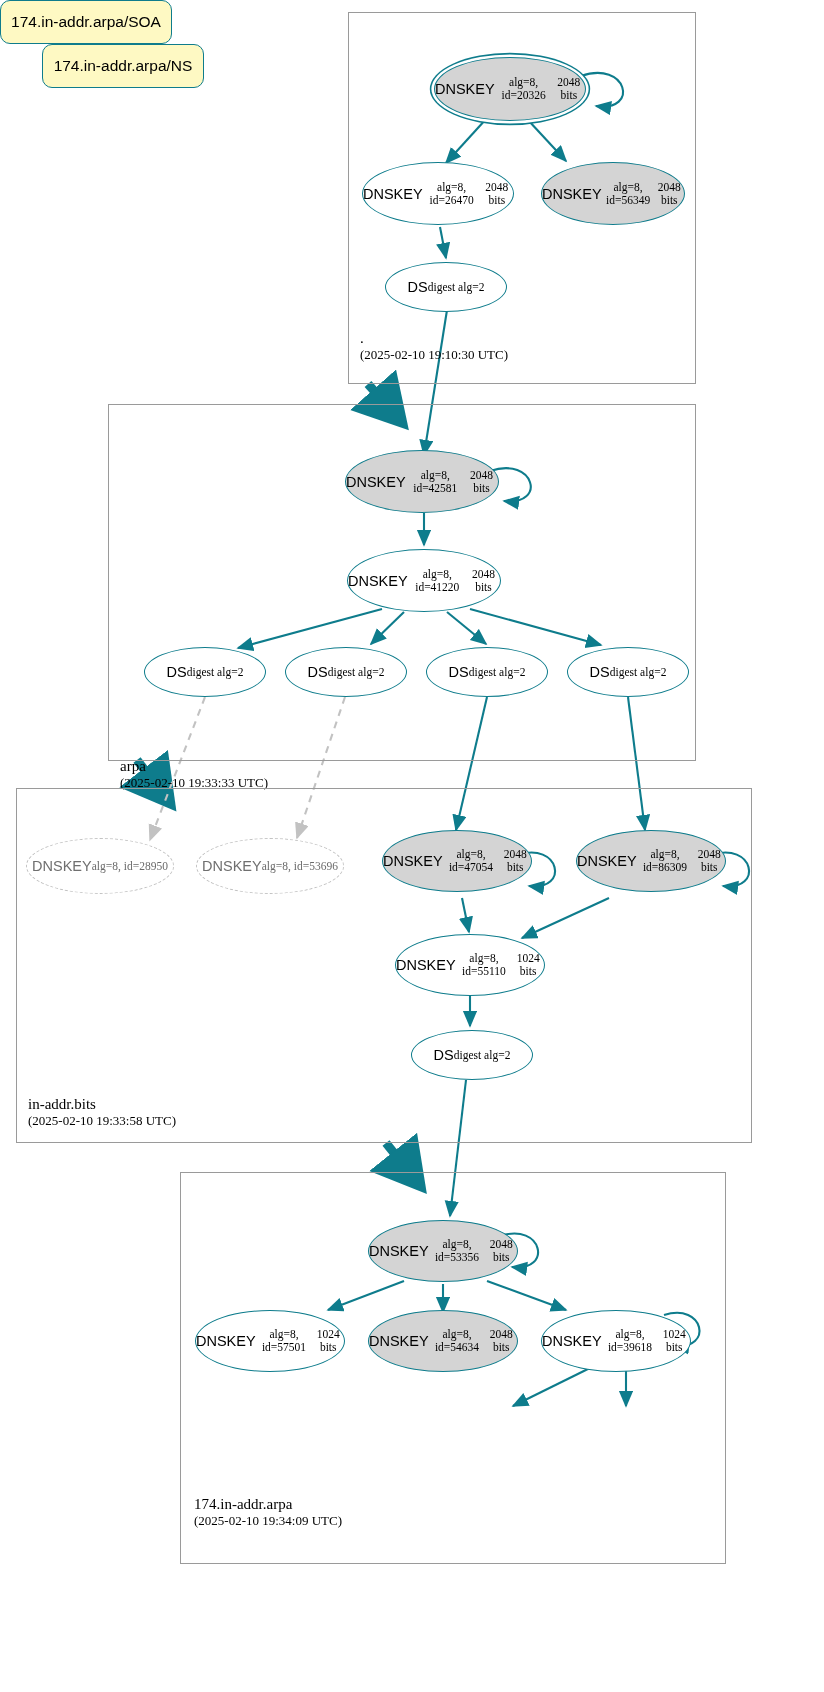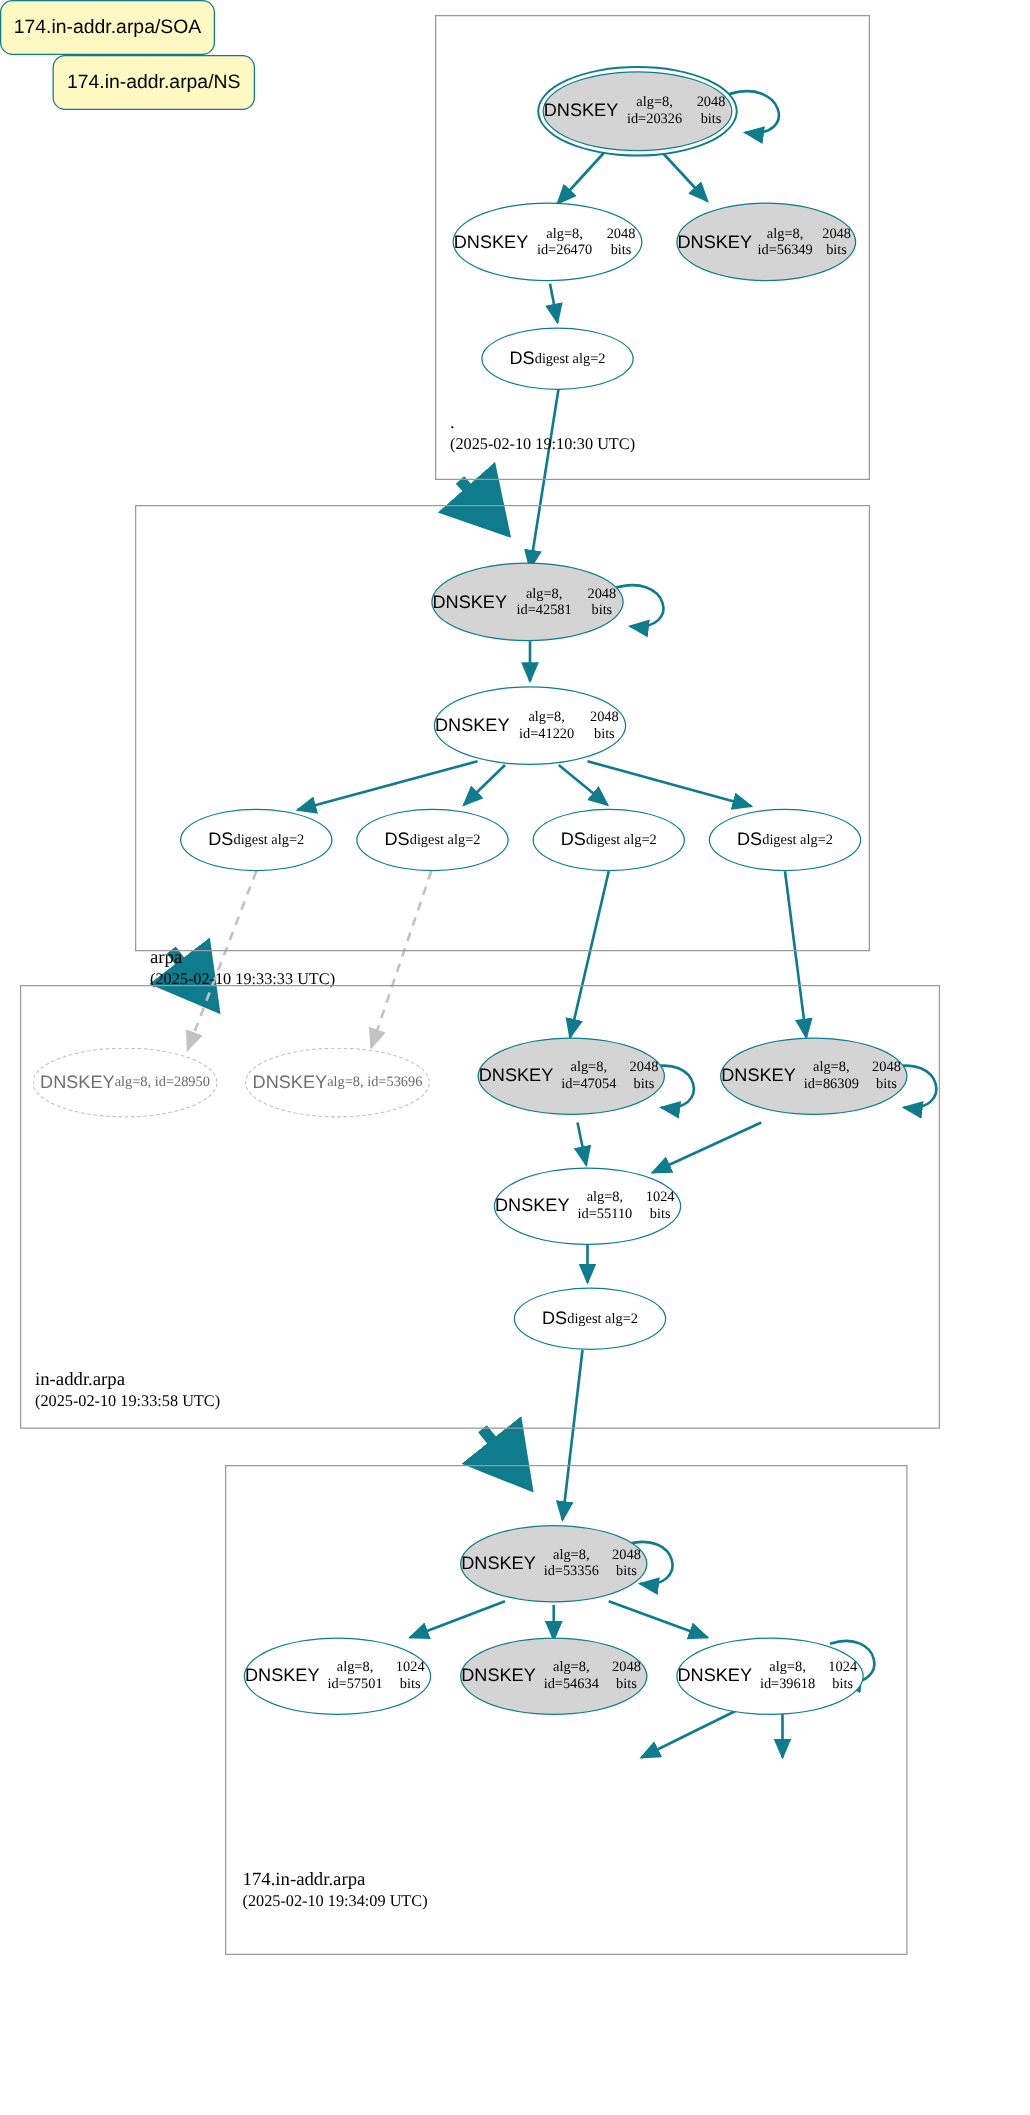--- a/index.html
+++ b/index.html
@@ -100,21 +100,21 @@
   </div>
 
   <div class="zonebox" style="left:108px;top:404px;width:588px;height:357px;"></div>
   <div class="zonelabel" style="left:120px;top:710px;margin-top:48px;">
     <div class="zname">arpa</div>
     <div class="zdate">(2025-02-10 19:33:33 UTC)</div>
   </div>
 
   <div class="zonebox" style="left:16px;top:788px;width:736px;height:355px;"></div>
   <div class="zonelabel" style="left:28px;top:1096px;">
-    <div class="zname">in-addr.arpa</div>
+    <div class="zname">in-addr.bits</div>
     <div class="zdate">(2025-02-10 19:33:58 UTC)</div>
   </div>
 
   <div class="zonebox" style="left:180px;top:1172px;width:546px;height:392px;"></div>
   <div class="zonelabel" style="left:194px;top:1496px;">
     <div class="zname">174.in-addr.arpa</div>
     <div class="zdate">(2025-02-10 19:34:09 UTC)</div>
   </div>
 
   <div class="node ellipse grey dbl" style="left:434px;top:57px;width:152px;height:64px;">

